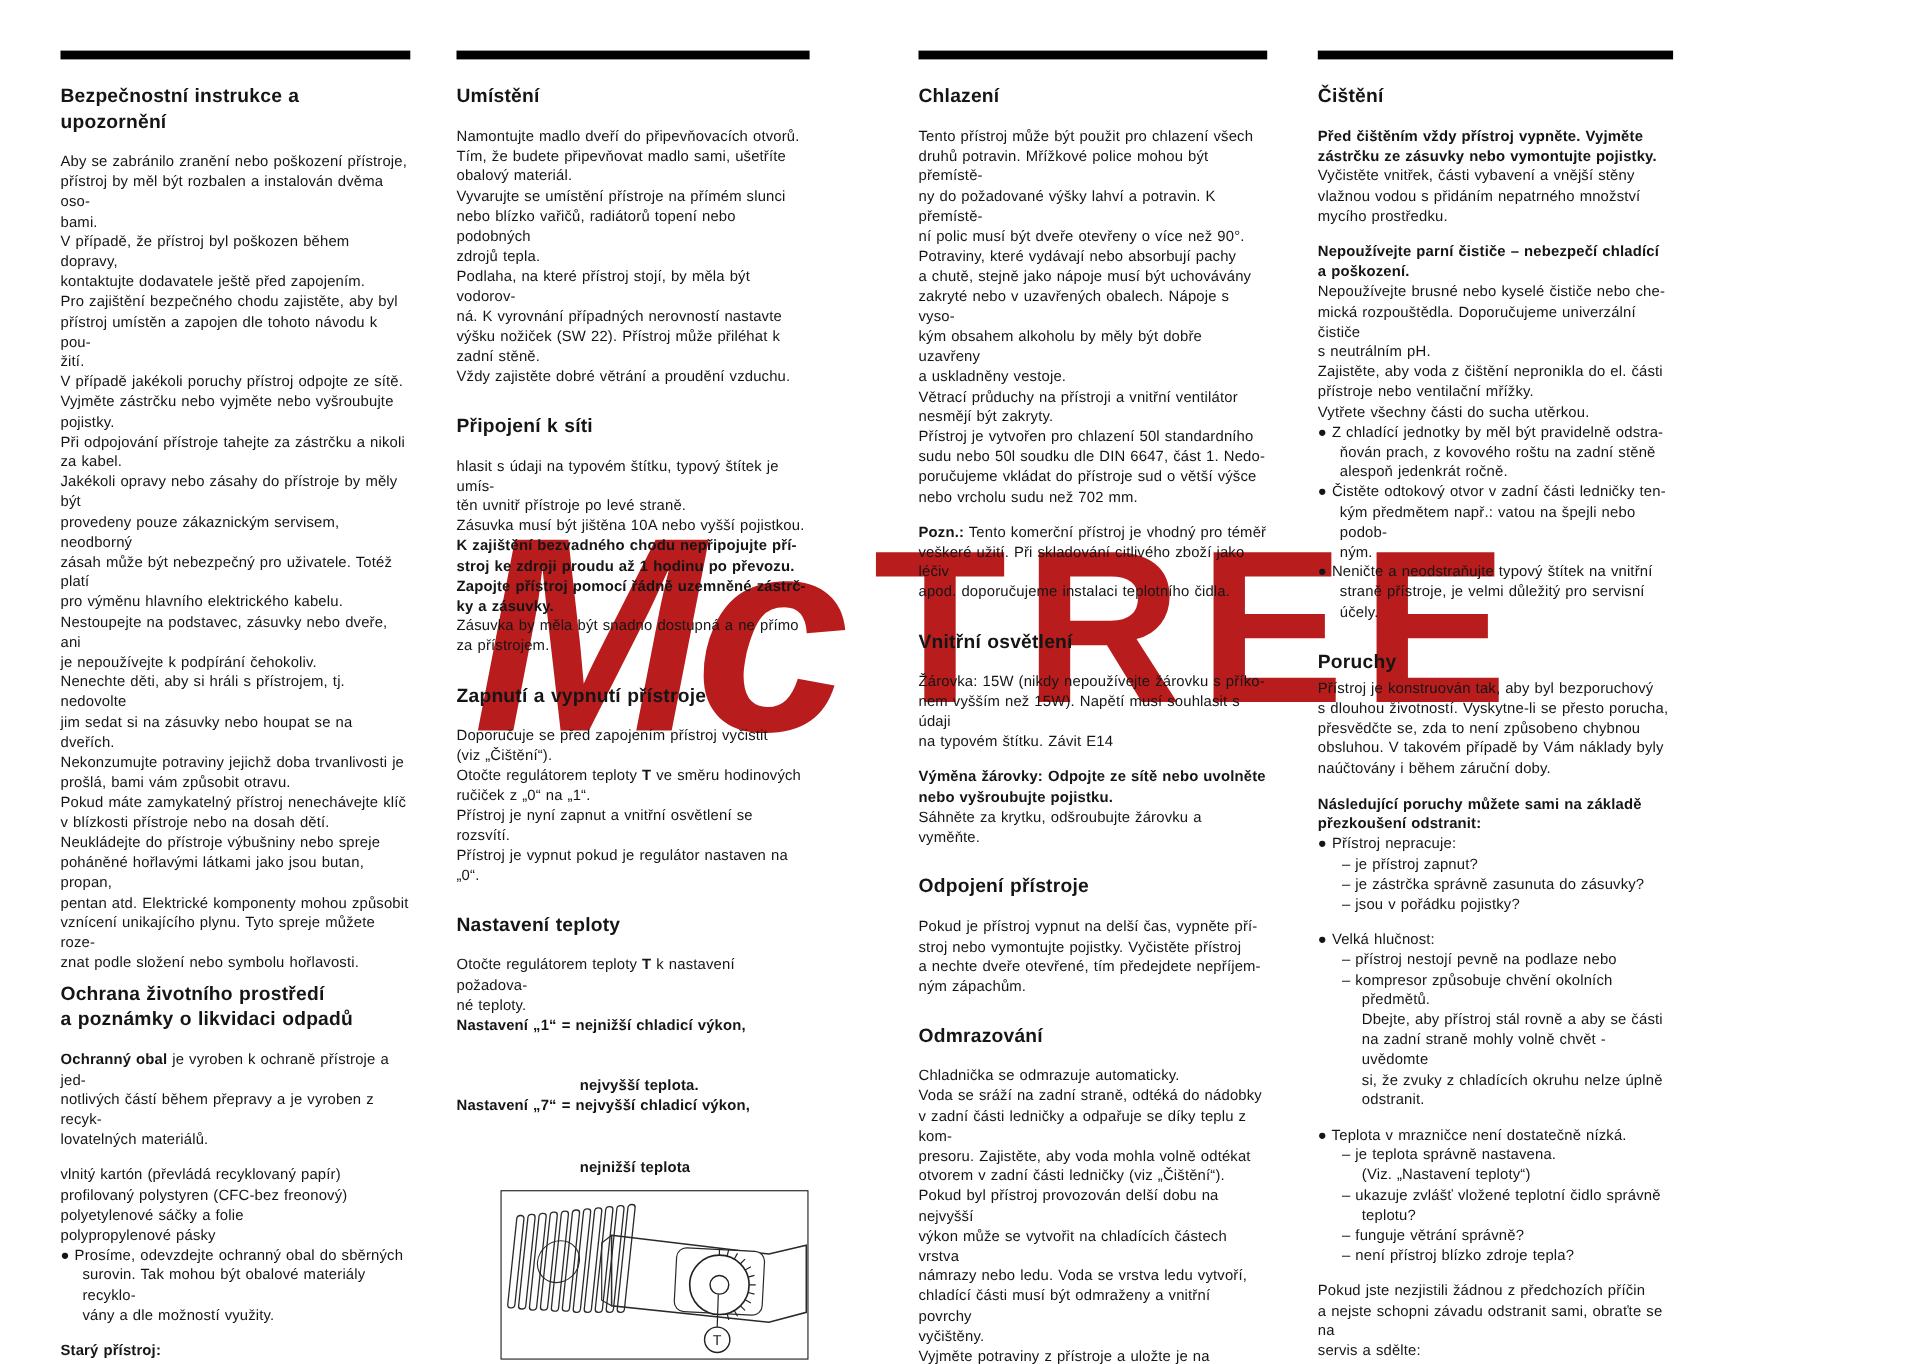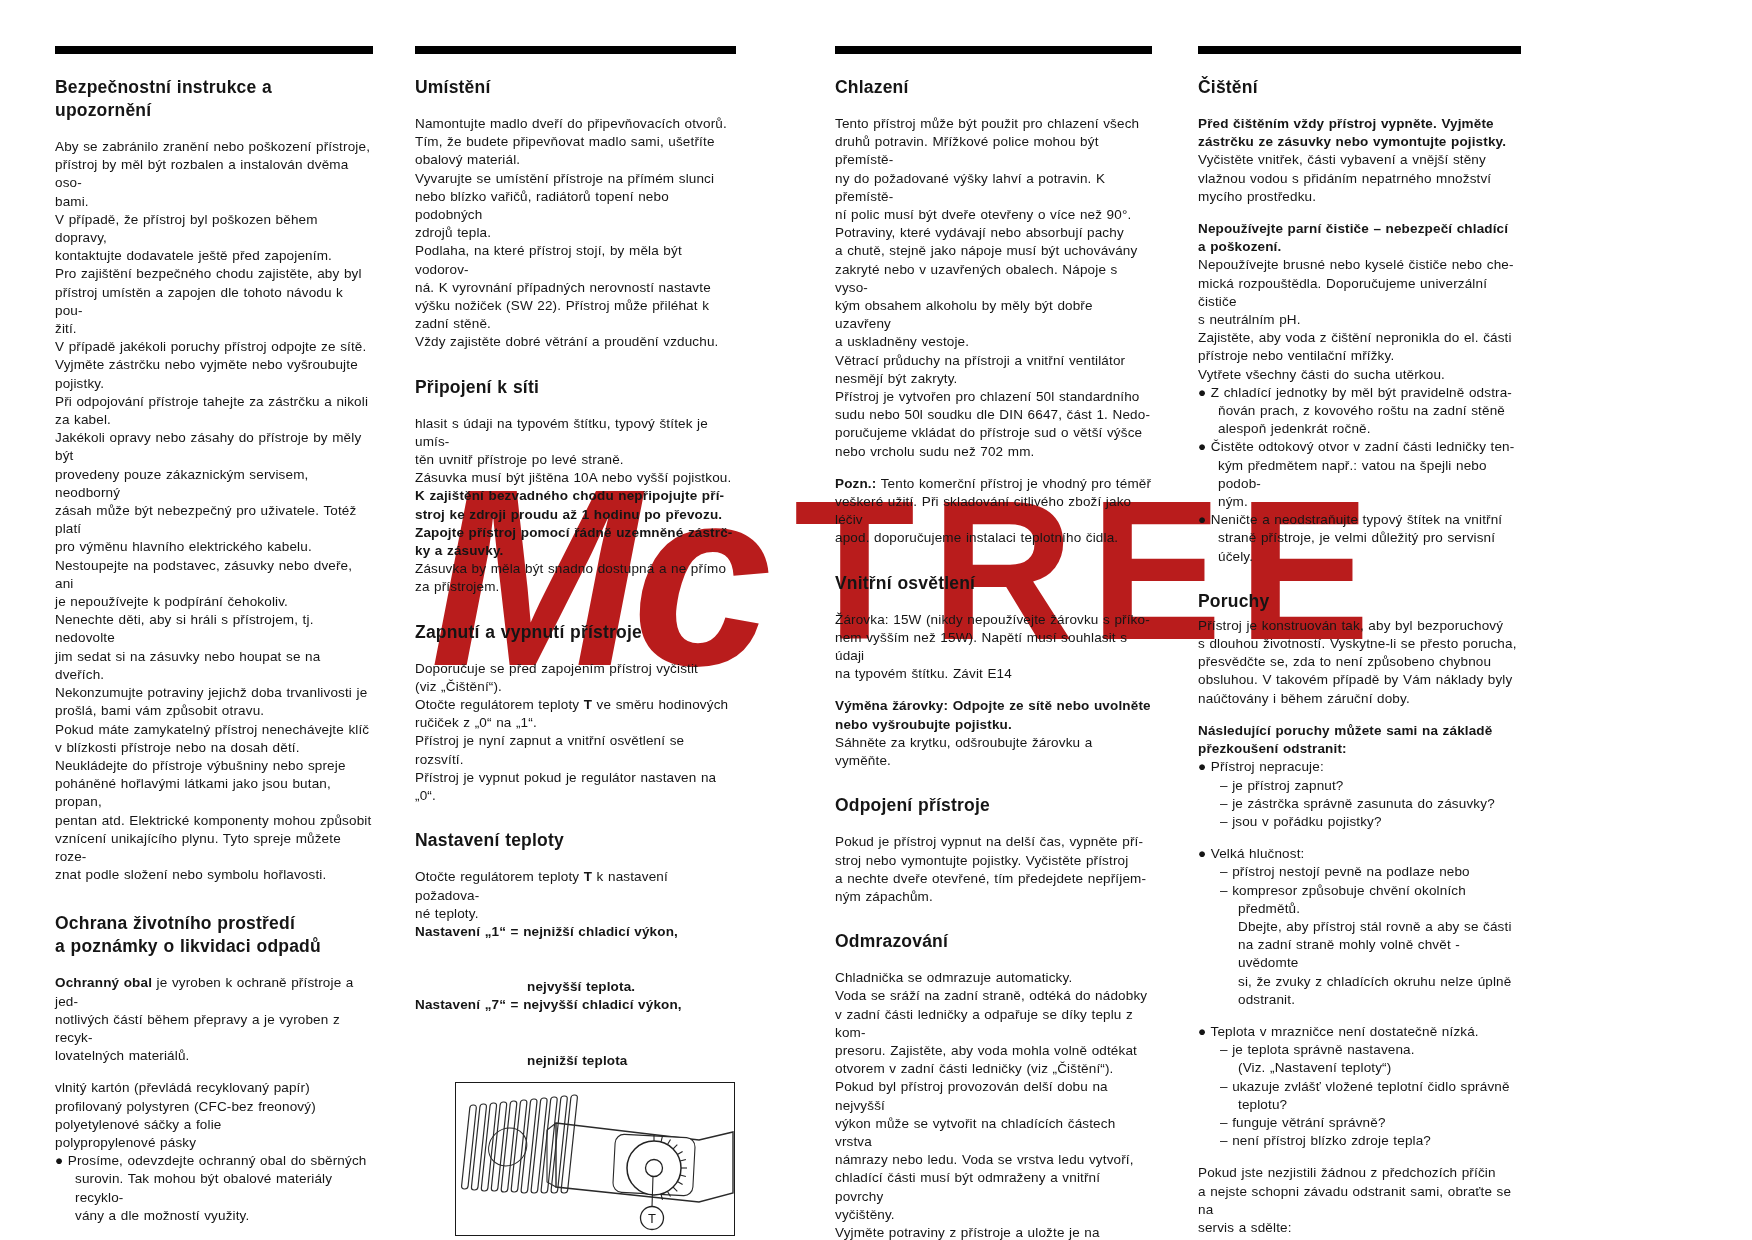--- a/index.html
+++ b/index.html
@@ -14,21 +14,21 @@
   .col{position:absolute;top:46px;z-index:1;font-size:13.5px;line-height:18.2px;
        letter-spacing:0.15px;word-spacing:0.6px;}
   #col1{left:55px;width:318px;}
   #col2{left:415px;width:321px;}
   #col3{left:835px;width:317px;}
   #col4{left:1198px;width:323px;}
   .rule{height:8px;background:#000;margin-bottom:22px;}
   .h1f,.h1,.h1a,.h1b,.h1t{font-weight:700;font-size:17.5px;line-height:23px;letter-spacing:0.2px;}
   .h1f{margin:0 0 16px 0;}
   .h1{margin:24px 0 16px 0;}
-  .h1a{margin:28px 0 0 0;}
+  .h1a{margin:8px 0 0 0;}
   .h1b{margin:0 0 16px 0;}
   .h1t{margin:24px 0 4px 0;}
   .p{min-height:18.2px;}
   .b{font-weight:700;}
   .gap{height:14px;}
   .li1{padding-left:20px;text-indent:-20px;}
   .li1c{padding-left:20px;}
   .li2{padding-left:40px;text-indent:-18px;}
   .li2c{padding-left:40px;}
   .tind{padding-left:112px;margin-top:37px;}

